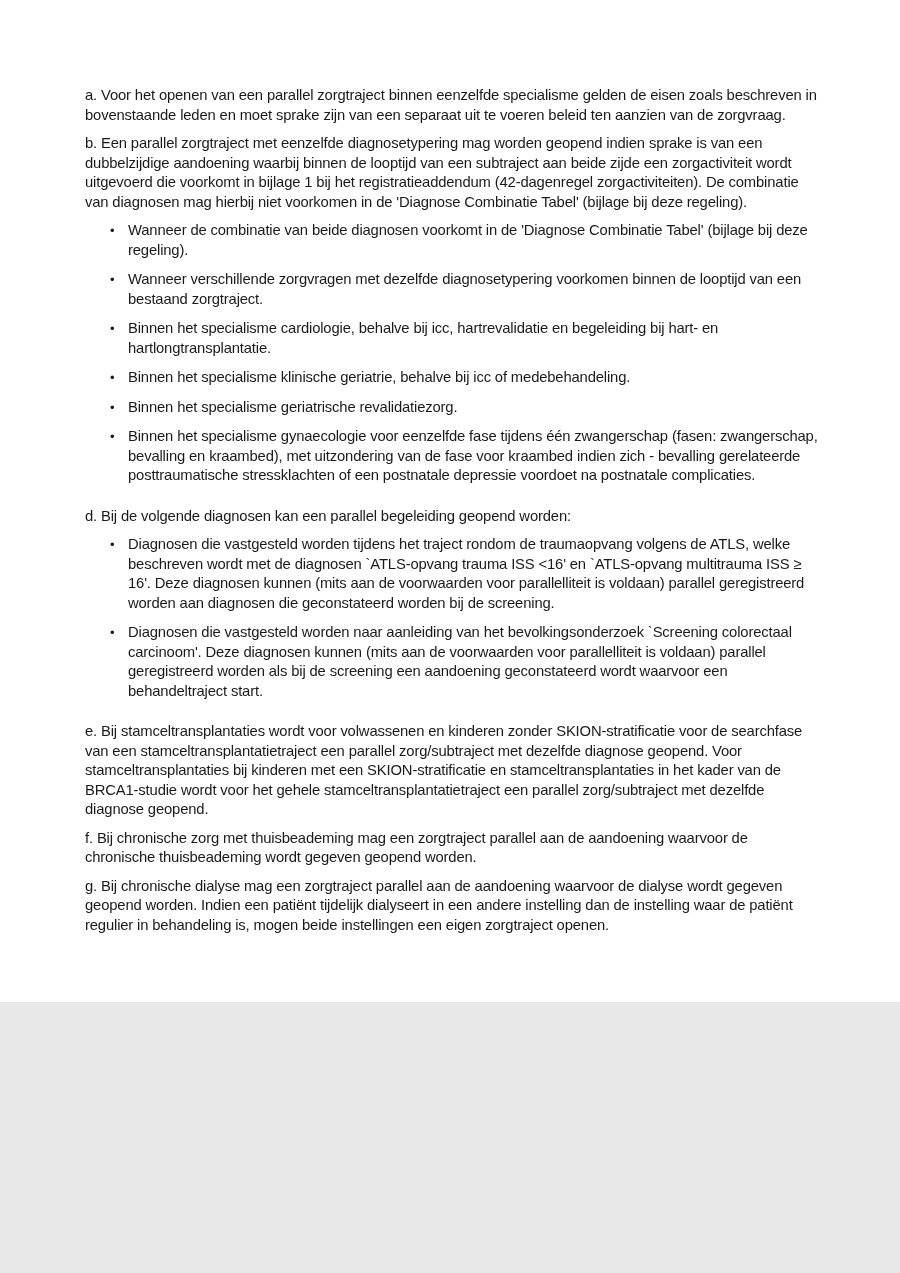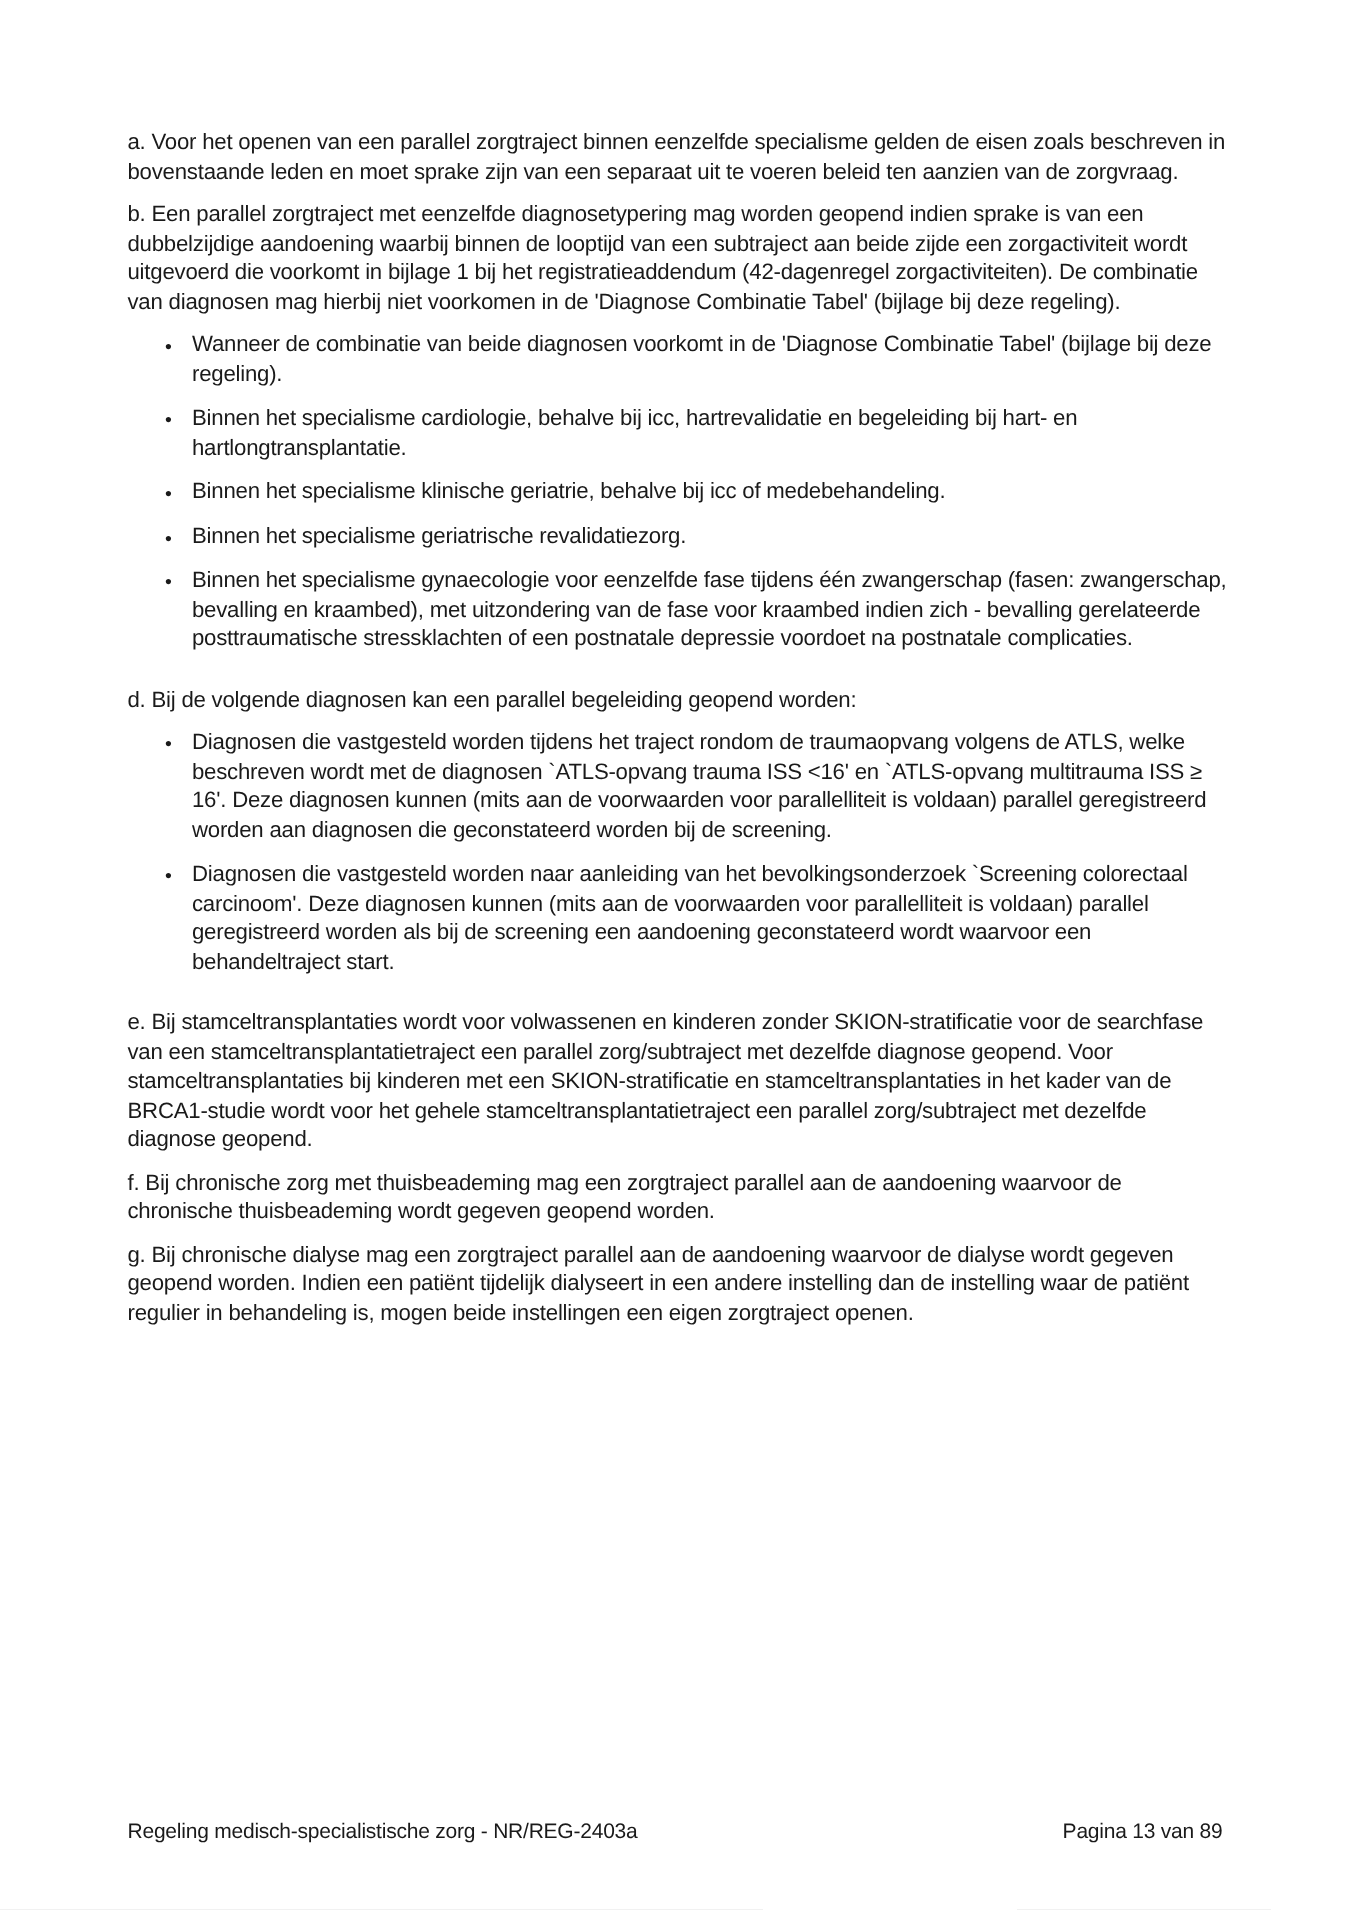--- a/index.html
+++ b/index.html
@@ -1,19 +1,19 @@
 <!DOCTYPE html>
 <html><head>
 <meta charset="utf-8">
 <style>
   html, body { margin: 0; padding: 0; background: #e8e8e8; }
   .page {
     position: relative;
     width: 900px;
-    height: 1273px;
+    height: 1002px;
     background: #ffffff;
     font-family: "Liberation Sans", sans-serif;
     color: #1a1a1a;
     overflow: hidden;
     margin: 0 auto;
   }
   .content {
     position: absolute;
     left: 85px;
     top: 86px;
@@ -59,20 +59,21 @@
 <div class="page">
   <div class="content">
 
     <p class="para">a. Voor het openen van een parallel zorgtraject binnen eenzelfde specialisme gelden de eisen zoals beschreven in bovenstaande leden en moet sprake zijn van een separaat uit te voeren beleid ten aanzien van de zorgvraag.</p>
 
     <p class="para">b. Een parallel zorgtraject met eenzelfde diagnosetypering mag worden geopend indien sprake is van een dubbelzijdige aandoening waarbij binnen de looptijd van een subtraject aan beide zijde een zorgactiviteit wordt uitgevoerd die voorkomt in bijlage 1 bij het registratieaddendum (42-dagenregel zorgactiviteiten). De combinatie van diagnosen mag hierbij niet voorkomen in de 'Diagnose Combinatie Tabel' (bijlage bij deze regeling).</p>
 
 
     <ul class="bullets">
       <li>Wanneer de combinatie van beide diagnosen voorkomt in de 'Diagnose Combinatie Tabel' (bijlage bij deze regeling).</li>
+      <li>Wanneer verschillende zorgvragen met dezelfde diagnosetypering voorkomen binnen de looptijd van een bestaand zorgtraject.</li>
       <li>Binnen het specialisme cardiologie, behalve bij icc, hartrevalidatie en begeleiding bij hart- en hartlongtransplantatie.</li>
       <li>Binnen het specialisme klinische geriatrie, behalve bij icc of medebehandeling.</li>
       <li>Binnen het specialisme geriatrische revalidatiezorg.</li>
       <li>Binnen het specialisme gynaecologie voor eenzelfde fase tijdens één zwangerschap (fasen: zwangerschap, bevalling en kraambed), met uitzondering van de fase voor kraambed indien zich - bevalling gerelateerde posttraumatische stressklachten of een postnatale depressie voordoet na postnatale complicaties.</li>
     </ul>
 
     <p class="para">d. Bij de volgende diagnosen kan een parallel begeleiding geopend worden:</p>
 
     <ul class="bullets">
       <li>Diagnosen die vastgesteld worden tijdens het traject rondom de traumaopvang volgens de ATLS, welke beschreven wordt met de diagnosen `ATLS-opvang trauma ISS &lt;16' en `ATLS-opvang multitrauma ISS ≥ 16'. Deze diagnosen kunnen (mits aan de voorwaarden voor parallelliteit is voldaan) parallel geregistreerd worden aan diagnosen die geconstateerd worden bij de screening.</li>

